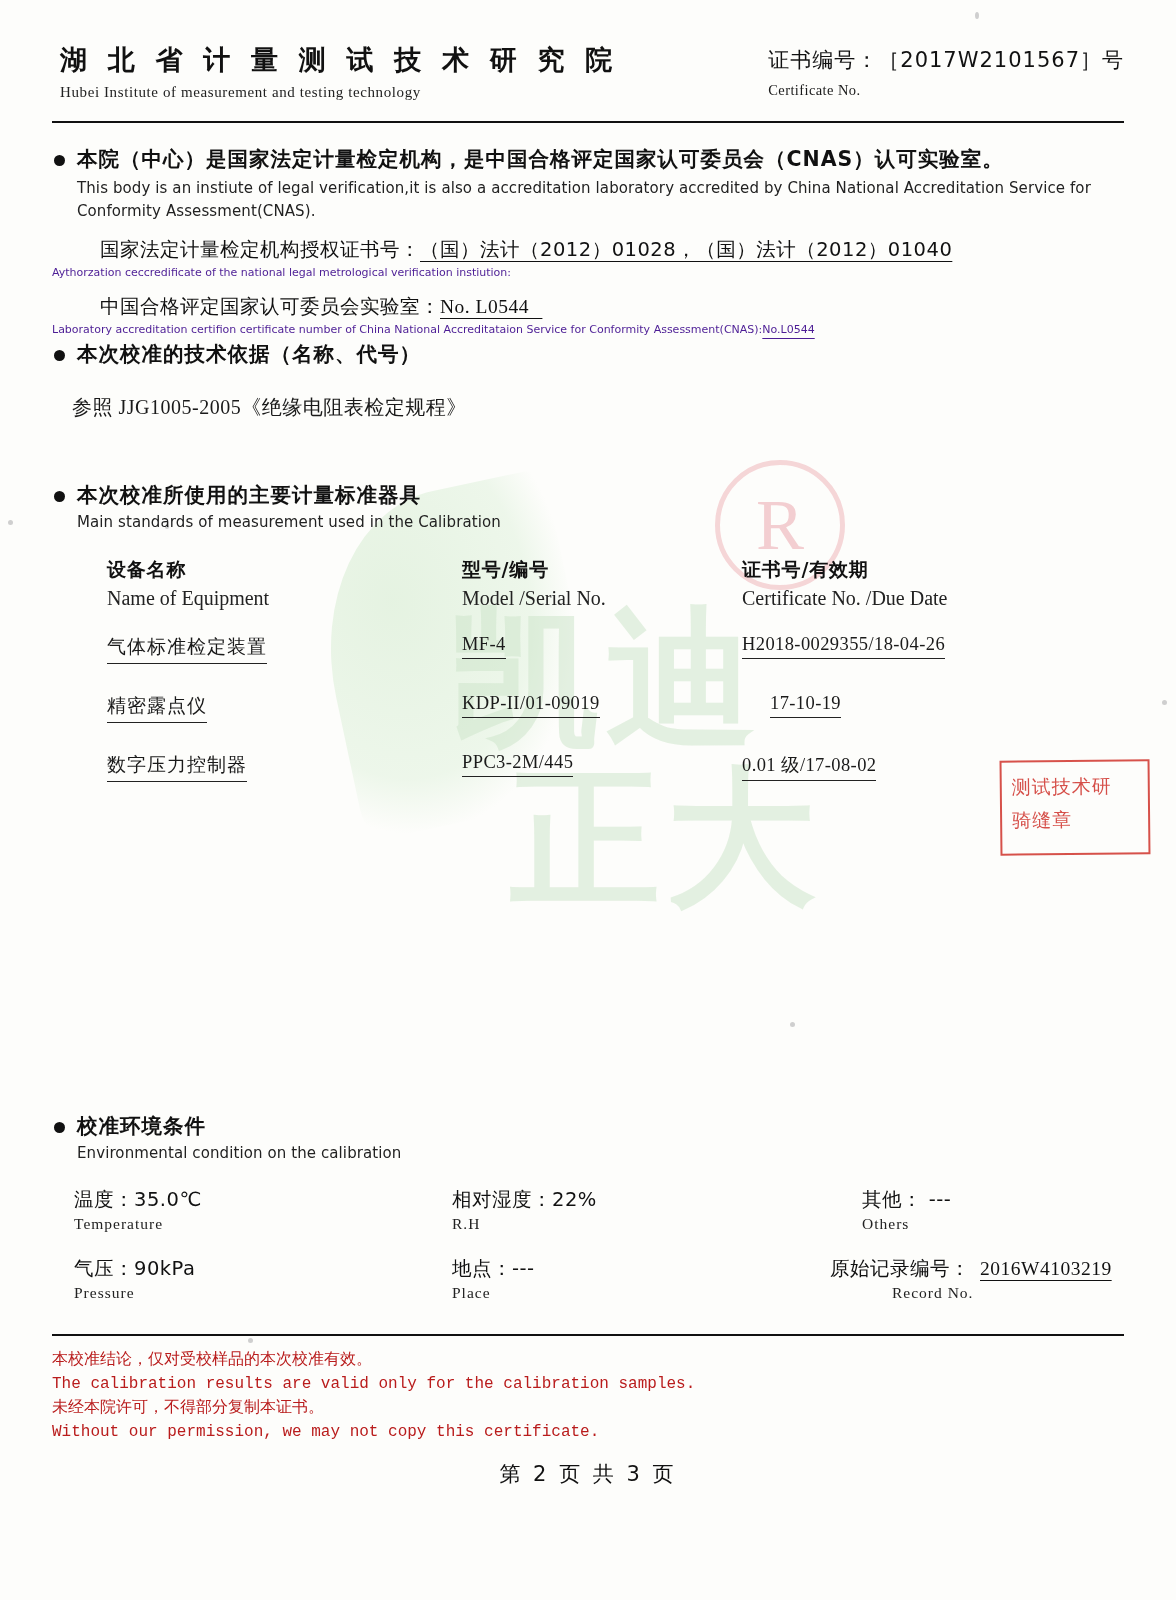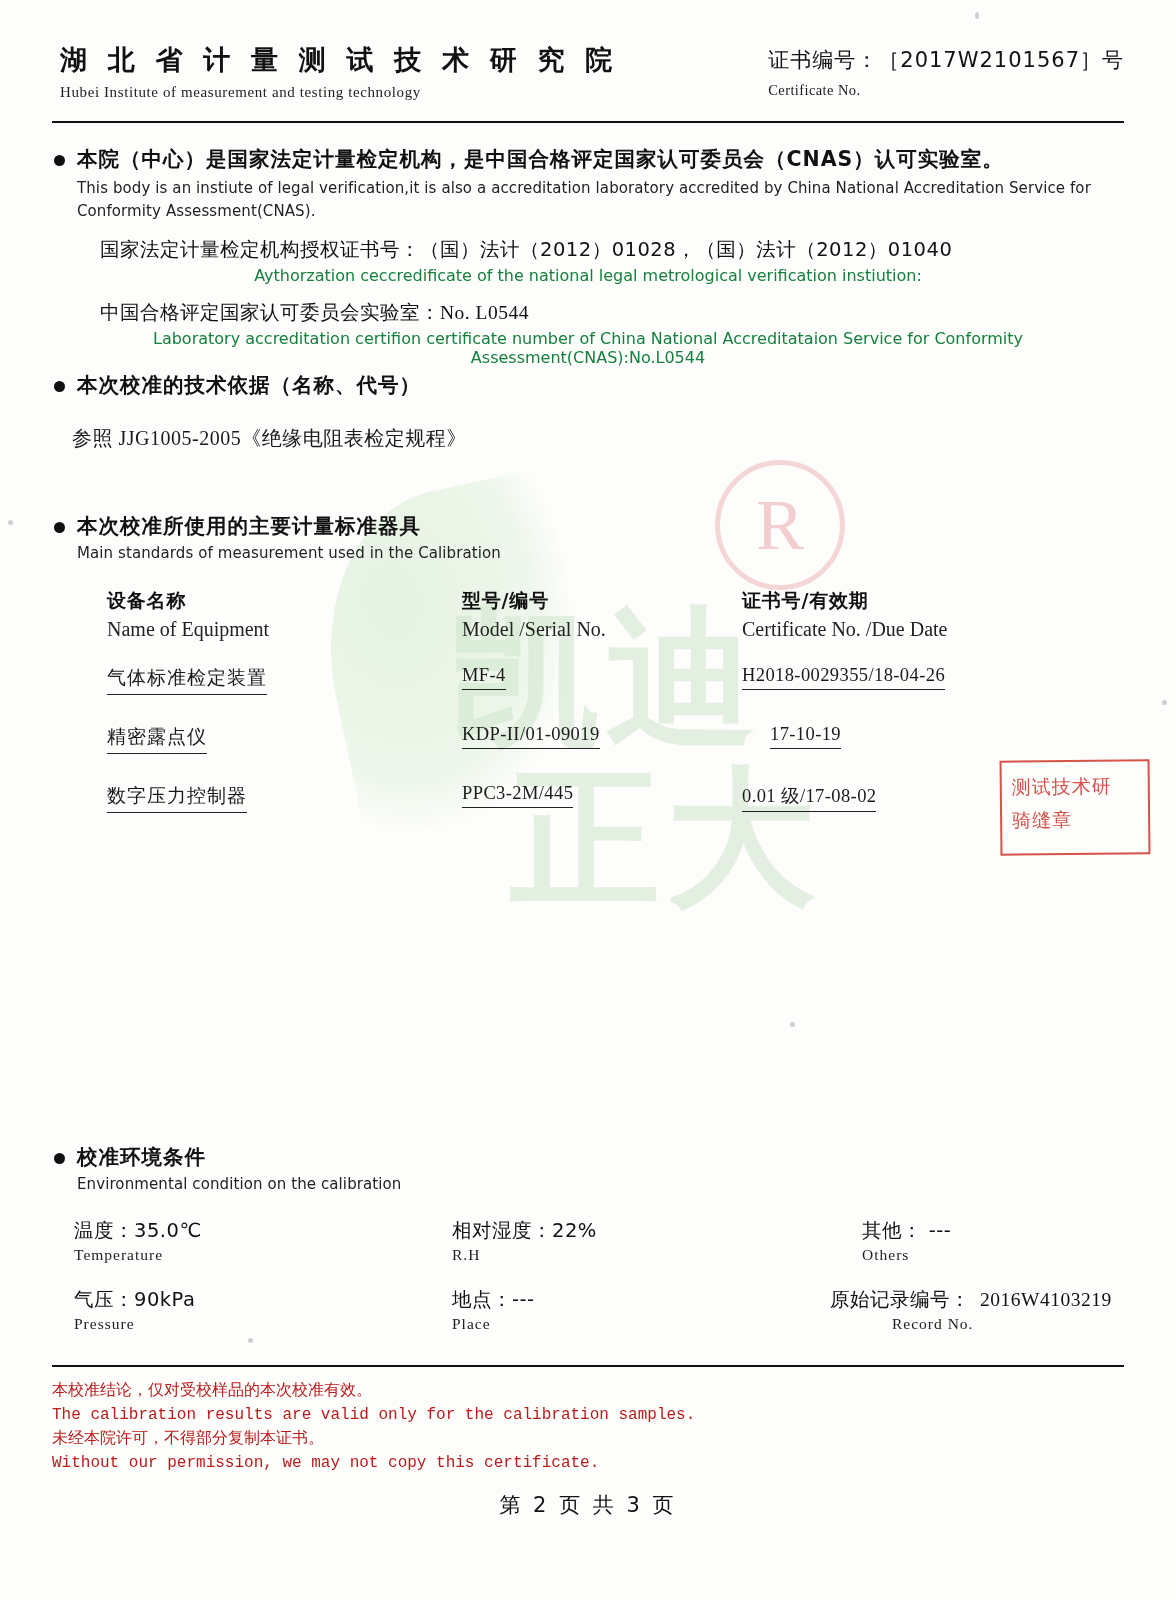--- a/index.html
+++ b/index.html
@@ -126,26 +126,25 @@
 
   .line-cn {
     font-family:"DejaVu Sans", sans-serif;
     font-size:19.5px;
     color:#111;
     letter-spacing:.5px;
     margin-top:14px;
   }
   .line-en {
     font-family:"DejaVu Sans", sans-serif;
-    font-size:16px;
-    color:#15803d;
+    font-size:11px;
+    color:#4c1d95;
     margin-top:3px;
-    text-align:center;
-  }
-  .ul { text-underline-offset:5px; }
+  }
+  .ul { text-decoration:underline; text-underline-offset:5px; }
   .serif-val {
     font-family:"Liberation Serif", serif;
   }
 
   .ref-line {
     font-family:"Liberation Serif", serif;
     font-size:20px;
     letter-spacing:.5px;
     padding-left:20px;
     margin-top:26px;

